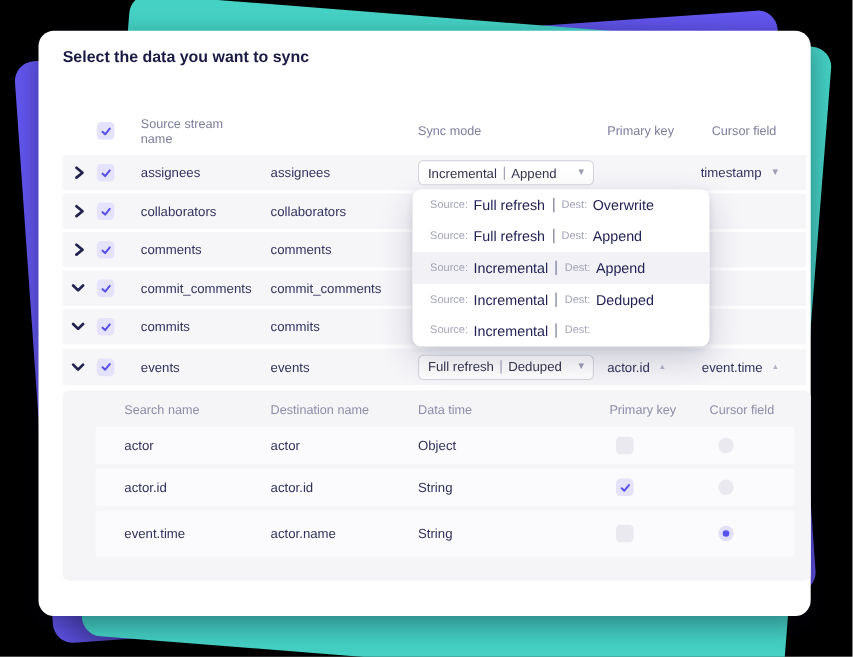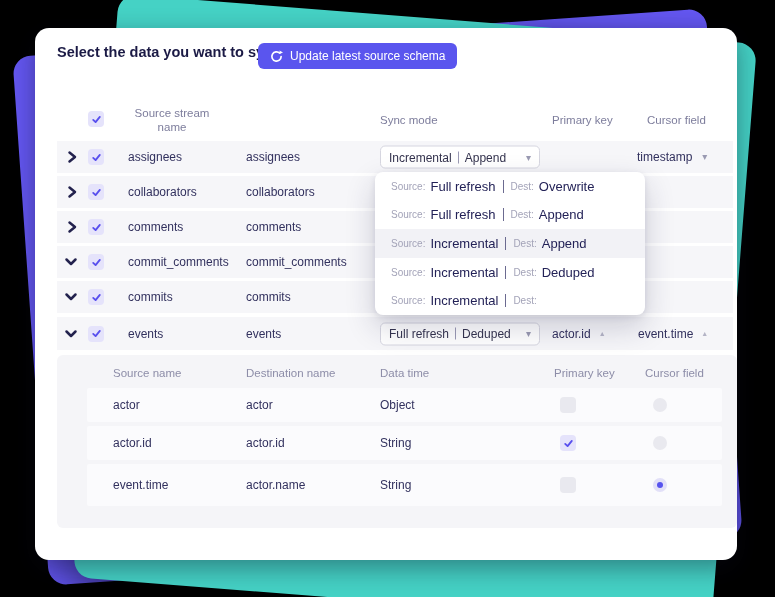--- a/index.html
+++ b/index.html
@@ -69,37 +69,28 @@
 <body>
 
 <div class="stage">
   <div class="bgcard card-purple"></div>
   <div class="bgcard card-teal"></div>
 
   <div class="card-white">
 
     <div class="abs page-title">Select the data you want to sync</div>
 
-    <button class="abs update-btn">
-      <span style="display:flex;">
-        <svg viewBox="0 0 14 14" width="13" height="13">
-          <path d="M12 7a5 5 0 1 1-1.47-3.54" fill="none" stroke="#fff" stroke-width="1.8" stroke-linecap="round"></path>
-          <path d="M10.1 0.6l0.7 3.5 3.2-1.5z" fill="#fff"></path>
-        </svg>
-      </span>
-      <span>Update latest source schema</span>
-    </button>
 
 
     <div class="abs checkbox" style="left:53px;top:83px;">
       <svg viewBox="0 0 12 12" width="11" height="11">
           <polyline points="2.4,6.4 5,8.8 9.6,3.2" fill="none" stroke="#584fee" stroke-width="2" stroke-linecap="round" stroke-linejoin="round"></polyline>
         </svg>
     </div>
-    <div class="abs th" style="left:93px;top:79px;width:88px;text-align:center;">Source stream name</div>
+    <div class="abs th" style="left:93px;top:79px;width:88px;">Source stream name</div>
     <div class="abs th" style="left:345px;top:86px;">Sync mode</div>
     <div class="abs th" style="left:517px;top:86px;">Primary key</div>
     <div class="abs th" style="left:612px;top:86px;">Cursor field</div>
 
     <div class="row" style="top:113px;">
       <button class="abs chev-btn" style="left:9px;">
         <svg viewBox="0 0 12 14" width="12" height="14">
             <polyline points="3.5,2.5 9,7 3.5,11.5" fill="none" stroke="#23224e" stroke-width="2.5" stroke-linecap="round" stroke-linejoin="round"></polyline>
           </svg>
       </button>
@@ -209,21 +200,21 @@
         <span class="stream-name">actor.id</span>
         <span class="sort-arrow">▲</span>
       </div>
       <div class="abs cell-flex" style="left:581px;gap:8px;">
         <span class="stream-name">event.time</span>
         <span class="sort-arrow">▲</span>
       </div>
     </div>
 
     <div class="abs expanded-panel">
-      <div class="fth" style="left:56px;">Source name</div>
+      <div class="fth" style="left:56px;">Search name</div>
       <div class="fth" style="left:189px;">Destination name</div>
       <div class="fth" style="left:323px;">Data time</div>
       <div class="fth" style="left:497px;">Primary key</div>
       <div class="fth" style="left:588px;">Cursor field</div>
 
       <div class="frow" style="top:33px;height:34px;">
         <span class="abs ftext" style="left:26px;">actor</span>
         <span class="abs ftext" style="left:159px;">actor</span>
         <span class="abs ftext" style="left:293px;">Object</span>
         <div class="abs checkbox unchecked" style="left:473px;"></div>

